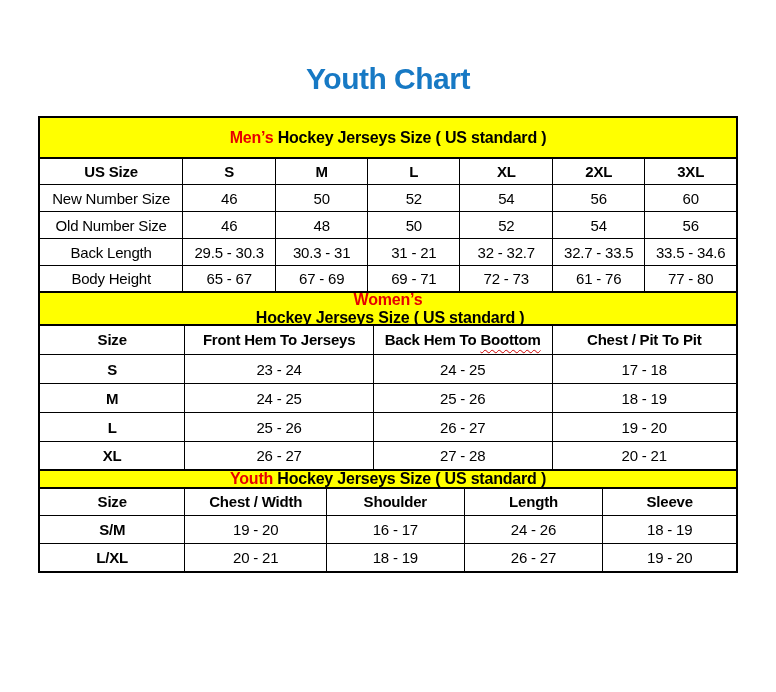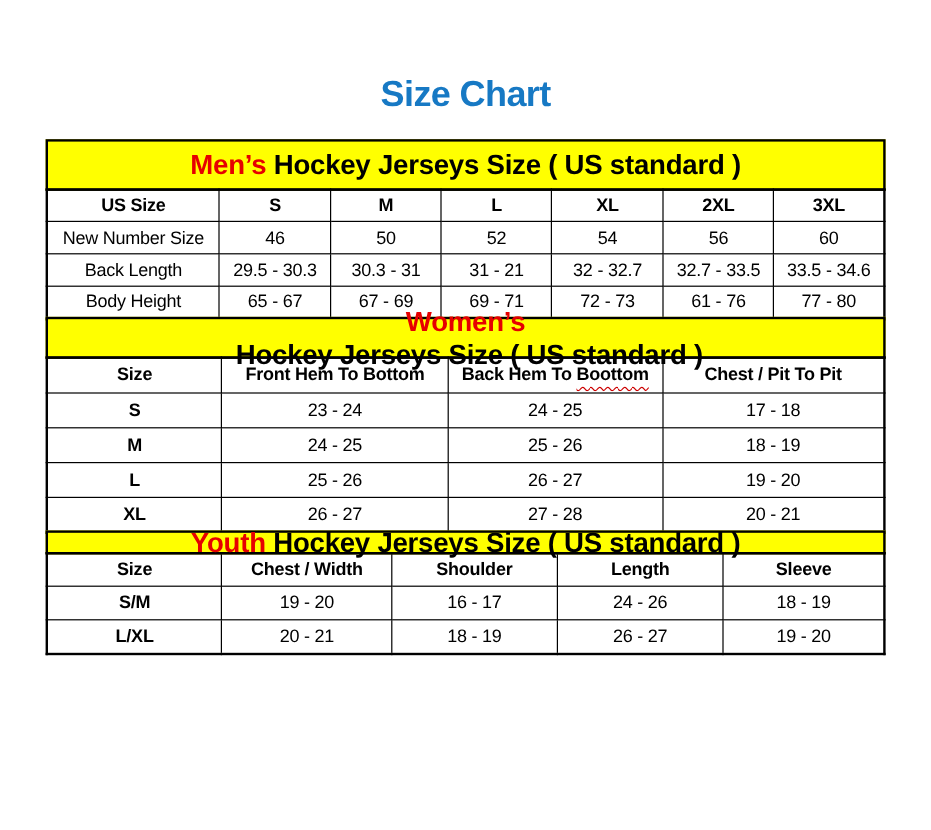--- a/index.html
+++ b/index.html
@@ -10,21 +10,21 @@
     --bg:#ffffff;
   }
   *{box-sizing:border-box;}
   body{margin:0;background:var(--bg);font-family:"Liberation Sans",sans-serif;color:#000;}
   .page{width:776px;height:692px;background:var(--bg);padding-top:62px;overflow:hidden;}
   .title{margin:0 0 20px 0;text-align:center;font-size:30px;line-height:34px;font-weight:700;
          color:var(--blue);letter-spacing:-0.5px;}
   .tables{width:700px;margin:0 auto;}
   .banner{border:2.5px solid var(--grid);background:var(--yellow);
           display:flex;align-items:center;justify-content:center;
-          font-weight:700;font-size:23px;letter-spacing:-0.2px;}
+          font-weight:700;font-size:16px;letter-spacing:-0.2px;}
   .banner .hl{color:var(--red);}
   .banner-lg{height:43px;}
   .banner-md{height:35px;flex-direction:column;}
   .banner-sm{height:20px;}
   table.size-table{width:100%;border-collapse:collapse;table-layout:fixed;
                    border:2.5px solid var(--grid);padding-left:28px;}
   .tables > *{margin-top:-2.5px;}
   .tables > *:first-child{margin-top:0;}
   th,td{border:1.5px solid var(--grid);text-align:center;vertical-align:middle;
         padding:0 2px;font-size:15px;letter-spacing:-0.2px;white-space:nowrap;overflow:hidden;}
@@ -37,21 +37,21 @@
   .t-youth th{height:28px;}
   .t-youth td{height:28px;}
   .squiggle{text-decoration-line:underline;text-decoration-style:wavy;
             text-decoration-color:#cc0000;text-decoration-thickness:1px;
             text-underline-offset:4px;}
 </style>
 </head>
 <body>
 
 <div class="page">
-  <h1 class="title">Size Chart</h1>
+  <h1 class="title">Youth Chart</h1>
   <div class="tables">
       <div class="banner banner-lg">
         <span class="hl">Men’s</span>
         <span class="rest">&nbsp;Hockey Jerseys Size ( US standard )</span>
       </div>
       <table class="size-table t-mens">
         <colgroup>
           <col style="width: 20.6%;">
           <col style="width: 13.3%;">
           <col style="width: 13.2%;">
@@ -73,20 +73,29 @@
         </thead>
         <tbody>
           <tr class="data-row">
             <td class="row-label">New Number Size</td>
             <td class="value-cell">46</td>
             <td class="value-cell">50</td>
             <td class="value-cell">52</td>
             <td class="value-cell">54</td>
             <td class="value-cell">56</td>
             <td class="value-cell">60</td>
+          </tr>
+          <tr class="data-row">
+            <td class="row-label">Old Number Size</td>
+            <td class="value-cell">46</td>
+            <td class="value-cell">48</td>
+            <td class="value-cell">50</td>
+            <td class="value-cell">52</td>
+            <td class="value-cell">54</td>
+            <td class="value-cell">56</td>
           </tr>
           <tr class="data-row">
             <td class="row-label">Back Length</td>
             <td class="value-cell">29.5 - 30.3</td>
             <td class="value-cell">30.3 - 31</td>
             <td class="value-cell">31 - 21</td>
             <td class="value-cell">32 - 32.7</td>
             <td class="value-cell">32.7 - 33.5</td>
             <td class="value-cell">33.5 - 34.6</td>
           </tr>
@@ -108,21 +117,21 @@
       <table class="size-table t-womens">
         <colgroup>
           <col style="width: 20.9%;">
           <col style="width: 27%;">
           <col style="width: 25.6%;">
           <col style="width: 26.5%;">
         </colgroup>
         <thead>
           <tr class="header-row">
             <th class="col-header">Size</th>
-            <th class="col-header">Front Hem To Bottom</th>
+            <th class="col-header">Front Hem To Jerseys</th>
             <th class="col-header">Back Hem To <span class="squiggle">Boottom</span></th>
             <th class="col-header">Chest / Pit To Pit</th>
           </tr>
         </thead>
         <tbody>
           <tr class="data-row">
             <td class="row-label bold">S</td>
             <td class="value-cell">23 - 24</td>
             <td class="value-cell">24 - 25</td>
             <td class="value-cell">17 - 18</td>

